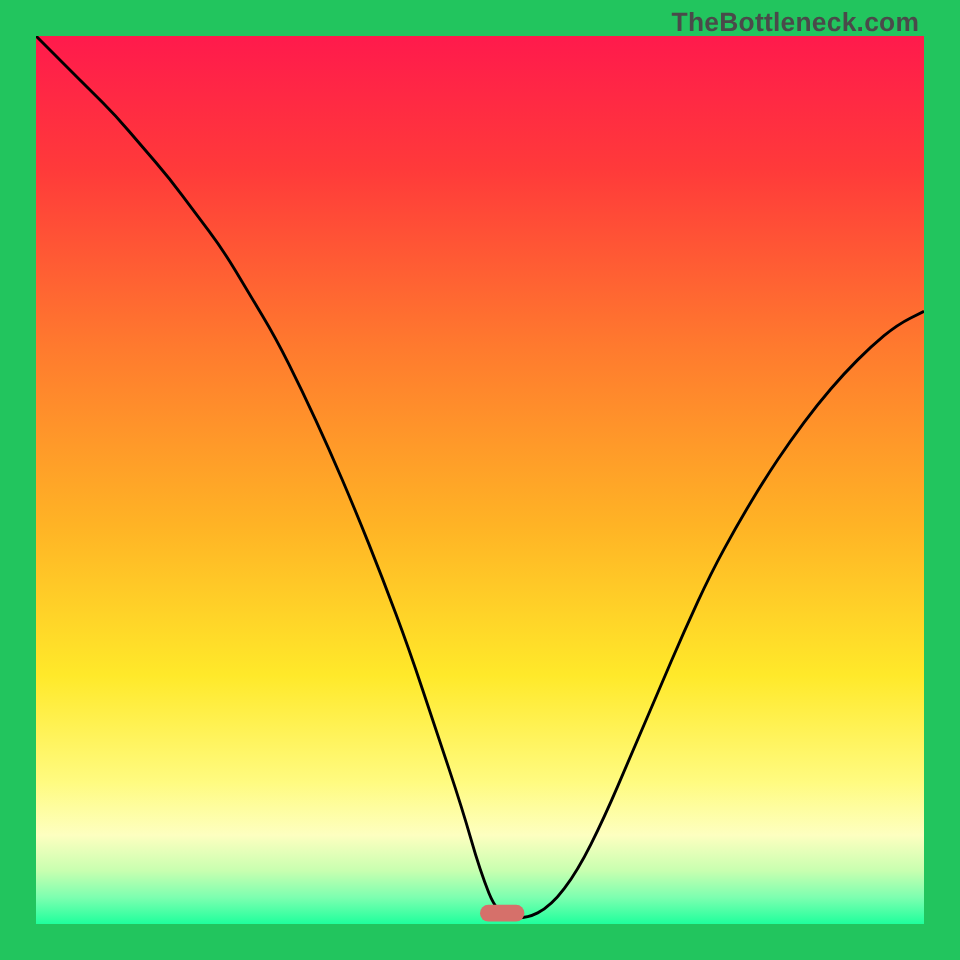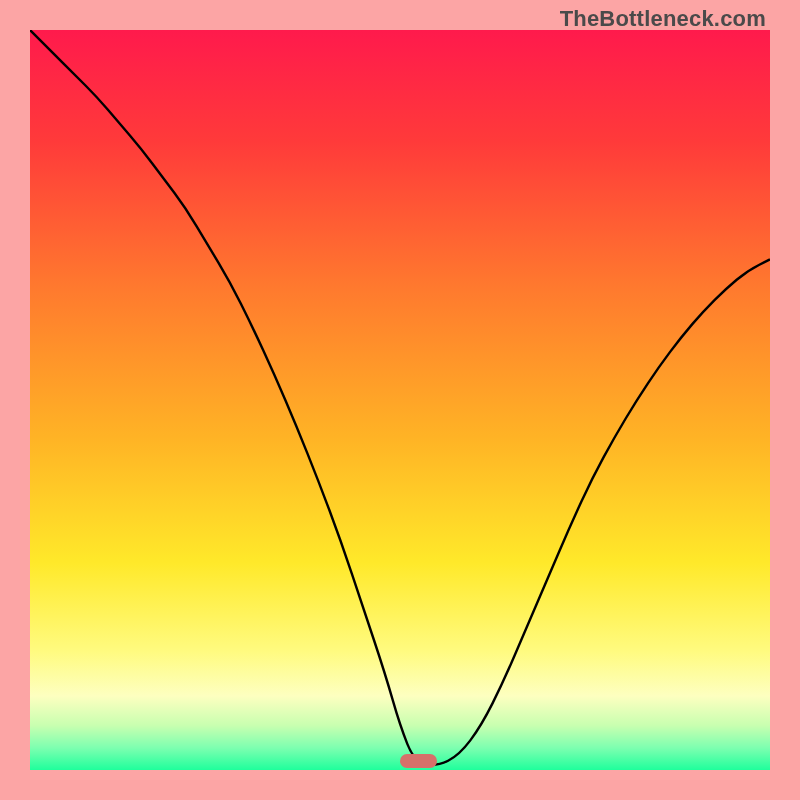--- a/index.html
+++ b/index.html
@@ -10,21 +10,21 @@
     background: #000;
     overflow: hidden;
     font-family: Arial, Helvetica, sans-serif;
   }
   .frame {
     position: absolute;
     left: 0;
     top: 0;
     width: 800px;
     height: 800px;
-    background: #fca5a5;
+    background: #22c55e;
   }
   .plot-area {
     position: absolute;
     left: 30px;
     top: 30px;
     width: 740px;
     height: 740px;
     overflow: hidden;
   }
   .gradient {

